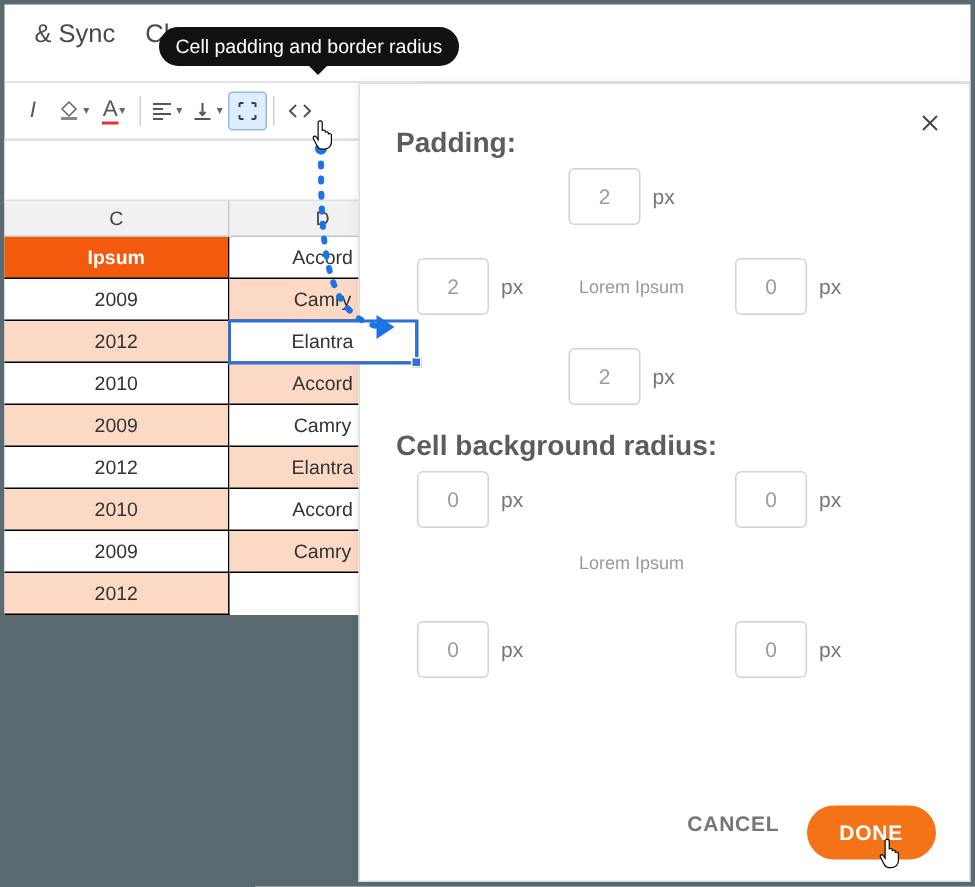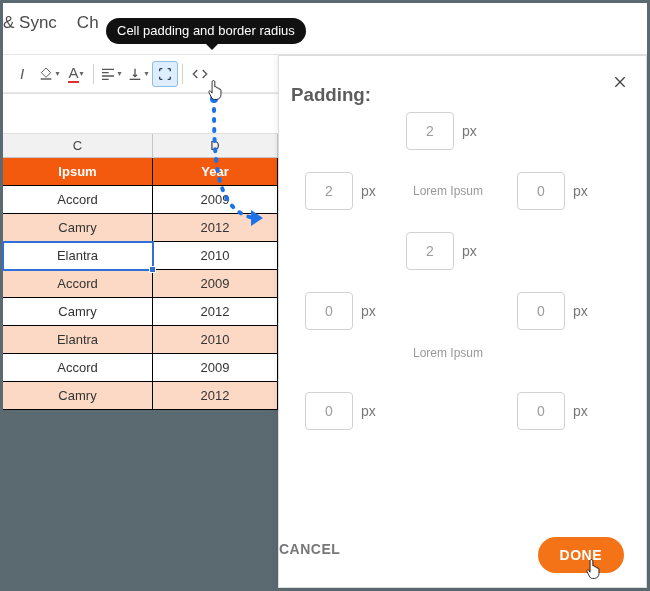--- a/index.html
+++ b/index.html
@@ -23,21 +23,21 @@
     border-bottom: 1px solid #e3e3e3;
   }
 
   .menubar {
     position: absolute;
     left: 3px; top: 3px;
     height: 40px;
     display: flex;
     align-items: center;
     gap: 20px;
-    padding-left: 0;
+    padding-left: 20px;
     color: #4a4a4a;
     font-size: 17px;
   }
   .menubar span { cursor: pointer; }
 
   .tooltip {
     position: absolute;
     top: 18px;
     left: 106px;
     background: #111;
@@ -164,26 +164,26 @@
     width: 60px; height: 140px;
     pointer-events: none;
     z-index: 30;
   }
 
   
   .dialog {
     position: absolute;
     right: 3px;
     top: 55px;
-    width: 369px;
+    width: 408px;
     height: 533px;
     background: #fff;
     border: 1px solid #dcdcdc;
     box-shadow: -2px 0 6px rgba(0,0,0,0.06);
-    padding: 28px 24px 18px 12px;
+    padding: 28px 24px 18px 24px;
     color: #5c5c5c;
   }
   .dlg-close {
     position: absolute;
     right: 14px; top: 14px;
     width: 24px; height: 24px;
     display: flex; align-items: center; justify-content: center;
     color: #555; font-size: 18px;
     cursor: pointer;
   }
@@ -215,21 +215,21 @@
 
   .radius-grid {
     position: relative;
     height: 158px;
   }
 
   .dlg-actions {
     position: absolute;
     left: 0; right: 0; bottom: 14px;
     display: flex;
-    justify-content: space-between;
+    justify-content: flex-end;
     align-items: center;
     gap: 18px;
     padding-right: 22px;
   }
   .btn-cancel {
     font-size: 14px;
     font-weight: bold;
     color: #777;
     letter-spacing: 0.5px;
     cursor: pointer;
@@ -316,21 +316,20 @@
     <path d="M42 114 L54 122 L42 130 Z" fill="#1a73e8"></path>
   </svg>
 
   <div class="sheet-wrap">
     <div class="sheet-blank"></div>
     <div class="sheet">
       <div class="colhdr">C</div>
       <div class="colhdr">D</div>
 
       <div class="th">Ipsum</div>
-      <div class="th">Year</div>
 
       <div class="td rw-w">Accord</div>
       <div class="td rw-w">2009</div>
 
       <div class="td rw-p">Camry</div>
       <div class="td rw-p">2012</div>
 
       <div class="td rw-w sel">
         <span>Elantra</span>
         <div class="sel-handle"></div>
@@ -376,20 +375,21 @@
       <div class="inp-pair" style="left:226px; top:66px;">
         <input value="0" style="">
         <span>px</span>
       </div>
       <div class="inp-pair" style="left:115px; top:126px;">
         <input value="2" style="">
         <span>px</span>
       </div>
     </div>
 
+    <h3>Cell background radius:</h3>
 
     <div class="radius-grid">
       <div class="inp-pair" style="left:14px; top:6px;">
         <input value="0" style="">
         <span>px</span>
       </div>
       <div class="inp-pair" style="left:226px; top:6px;">
         <input value="0" style="">
         <span>px</span>
       </div>

